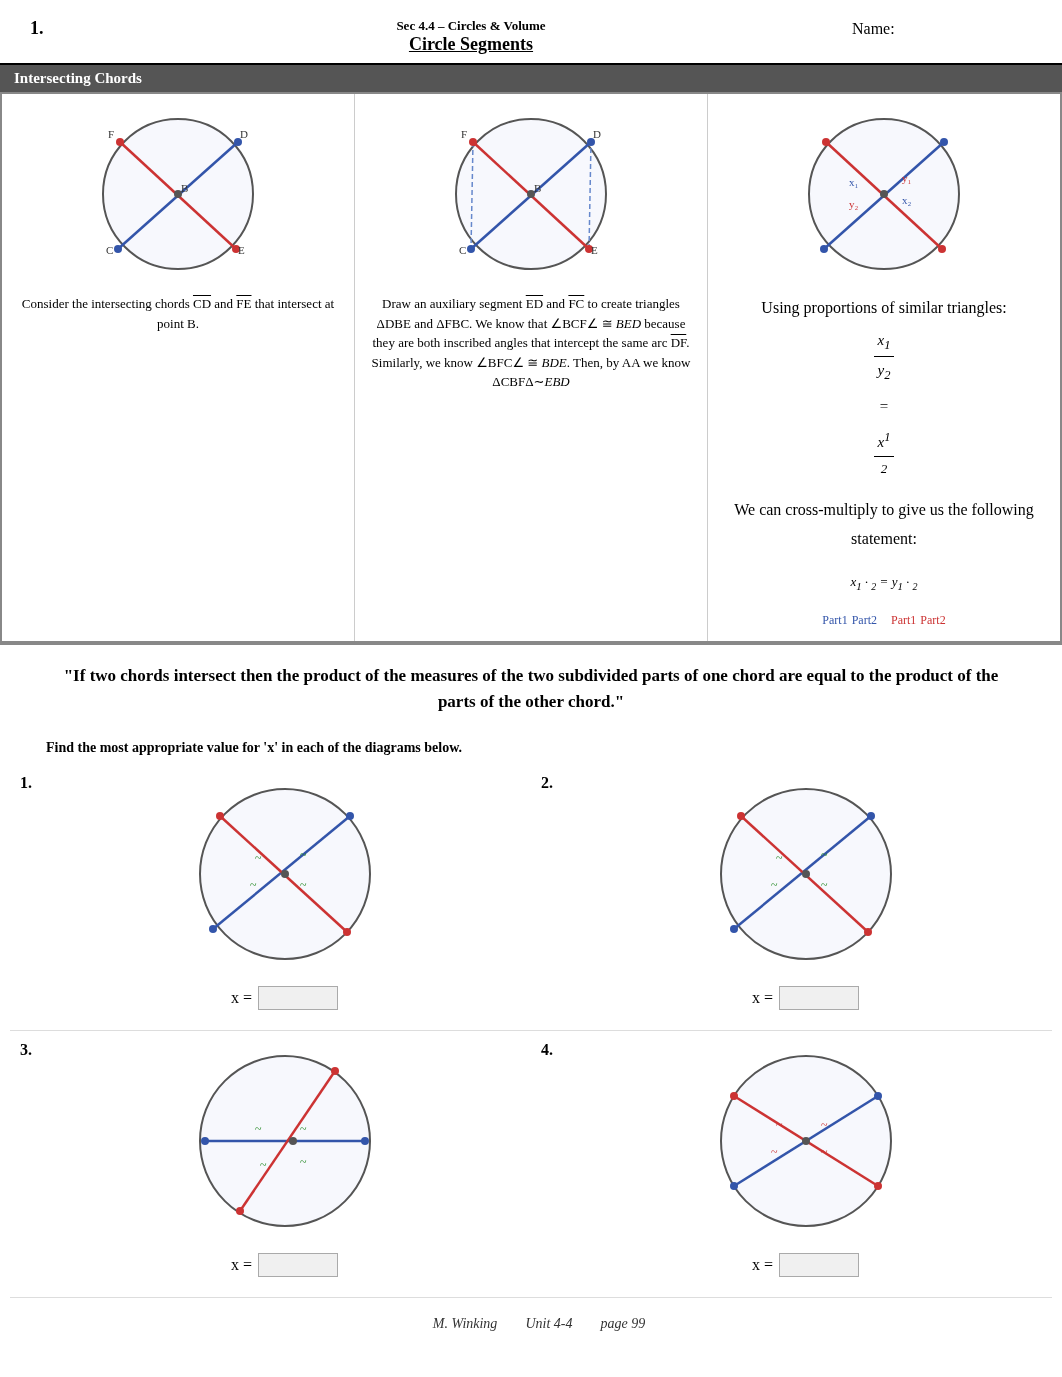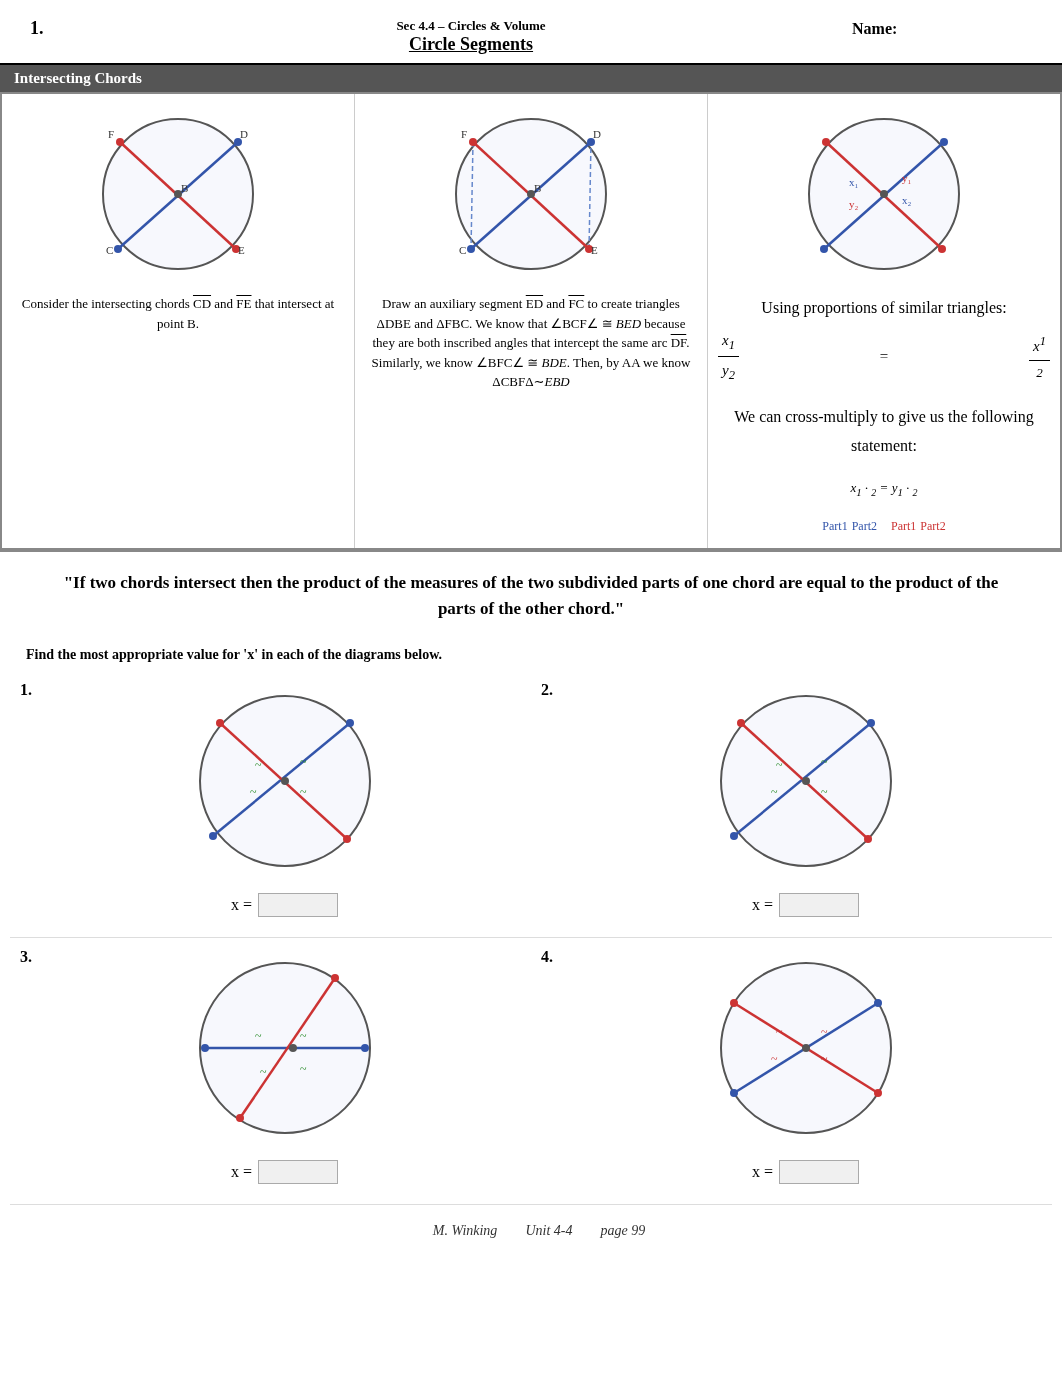--- a/index.html
+++ b/index.html
@@ -43,21 +43,20 @@
     .header-title-sub {
       font-weight: bold;
       font-size: 18px;
       text-decoration: underline;
     }
     .header-name {
       font-size: 16px;
       min-width: 180px;
       text-align: left;
       padding-top: 2px;
-      font-weight: bold;
     }
 
     
     .section-banner {
       background: #555;
       color: #fff;
       font-weight: bold;
       font-size: 15px;
       padding: 5px 14px;
       margin: 0;
@@ -103,21 +102,21 @@
       font-size: 17px;
       line-height: 1.5;
       padding: 18px 60px;
       border-top: 2px solid #888;
     }
 
     
     .instructions {
       font-weight: bold;
       font-size: 14px;
-      padding: 8px 26px;
+      padding: 8px 46px;
     }
 
     
     .problems-grid {
       display: grid;
       grid-template-columns: 1fr 1fr;
       gap: 0;
       padding: 0 10px;
     }
 
@@ -302,21 +301,21 @@
           <circle cx="32" cy="38" r="4" class="dot-red"></circle>
 
           <text x="55" y="82" class="diagram-label" style="fill:#3355aa;">x₁</text>
           <text x="108" y="100" class="diagram-label" style="fill:#3355aa;">x₂</text>
           <text x="108" y="78" class="diagram-label" style="fill:#cc3333;">y₁</text>
           <text x="55" y="104" class="diagram-label" style="fill:#cc3333;">y₂</text>
         </svg>
       </div>
       <div class="panel-math-area">
         <div style="font-size:16px; margin-bottom:4px;">Using proportions of similar triangles:</div>
-        <div style="display:flex; align-items:center; justify-content:space-between; font-size:15px; margin:4px 0;">
+        <div style="display:flex; align-items:center; justify-content:center; gap:6px; font-size:15px; margin:4px 0;flex-direction:column;">
           <div style="display:inline-flex; flex-direction:column; align-items:center;">
             <span style="border-bottom:1px solid #000; padding:0 4px; font-style:italic;">x<sub>1</sub></span>
             <span style="padding:0 4px; font-style:italic;">y<sub>2</sub></span>
           </div>
           <span>=</span>
           <div style="display:inline-flex; flex-direction:column; align-items:center;">
             <span style="border-bottom:1px solid #000; padding:0 4px; font-style:italic;">x<sup>1</sup></span>
             <span style="padding:0 4px; font-style:italic; font-size:13px;">2</span>
           </div>
         </div>

